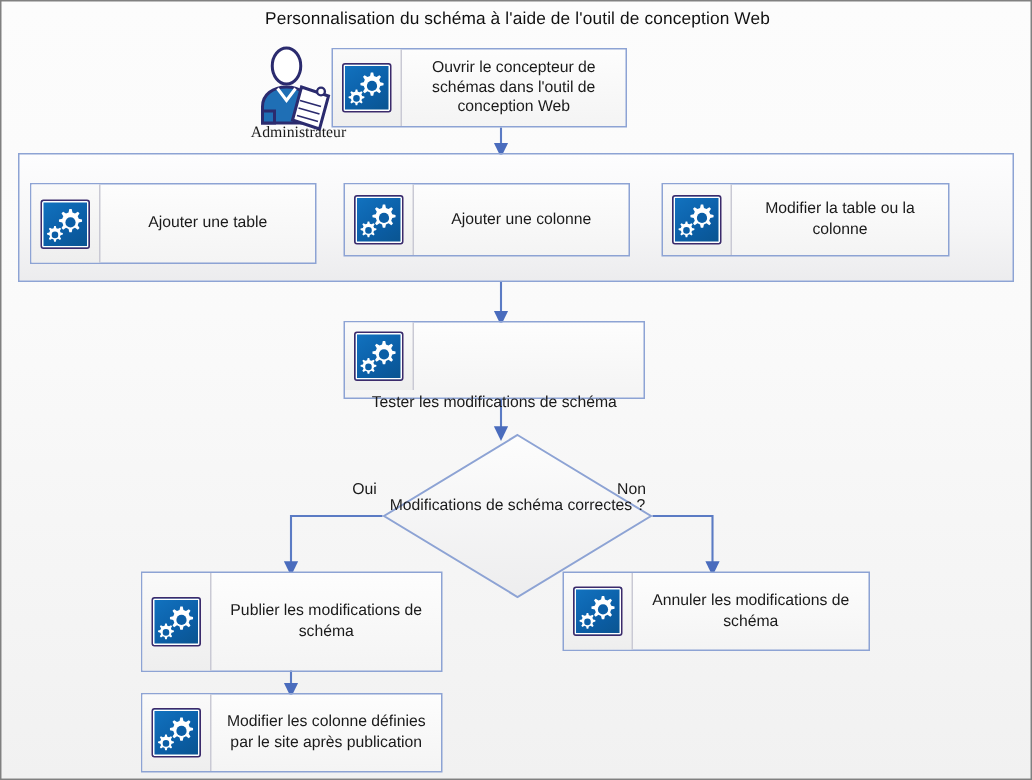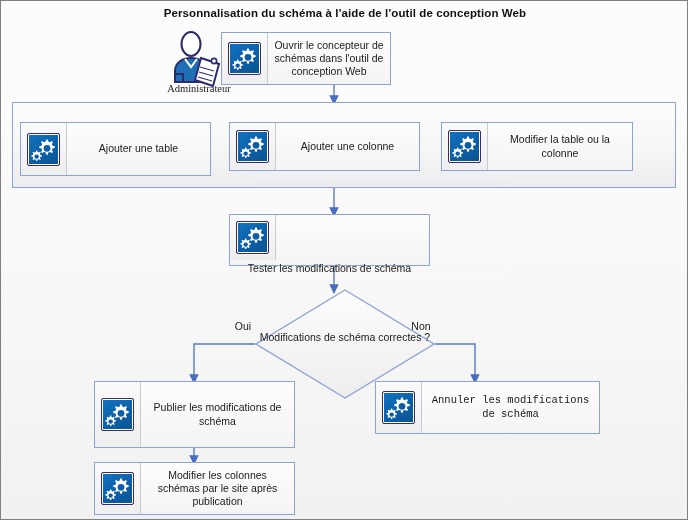--- a/index.html
+++ b/index.html
@@ -24,21 +24,21 @@
   }
 
   
   .diagram-title {
     position: absolute;
     top: 6px;
     left: 0;
     width: 688px;
     text-align: center;
     font-size: 11.5px;
-    font-weight: bold;
+    font-weight: normal;
     color: #111111;
     letter-spacing: 0.1px;
   }
 
   
   .group-box {
     position: absolute;
     left: 11px;
     top: 101px;
     width: 664px;
@@ -194,21 +194,21 @@
         <line x1="33" y1="37" x2="47" y2="41"></line>
         <line x1="32" y1="42" x2="46" y2="46"></line>
         <line x1="31" y1="47" x2="45" y2="51"></line>
       </g>
 
       <circle cx="47" cy="31" r="2.6" fill="#ffffff" stroke="#2b2b6e" stroke-width="1.6"></circle>
     </svg>
   </div>
   <div class="actor-label">Administrateur</div>
 
-  <div class="node" style="left:220px; top:31px; width:170px; height:53px;">
+  <div class="node" style="left:220px; top:31px; width:197px; height:53px;">
     <div class="icon-cell">
       <span class="gear-badge">
         <svg width="30" height="30" viewBox="0 0 30 30" xmlns="http://www.w3.org/2000/svg">
           <g fill="#ffffff">
             <path d="M18.2,5.4 l1.6,0 0.5,2.2 1.7,0.7 1.9,-1.2 1.1,1.1 -1.2,1.9 0.7,1.7 2.2,0.5 0,1.6 -2.2,0.5 -0.7,1.7 1.2,1.9 -1.1,1.1 -1.9,-1.2 -1.7,0.7 -0.5,2.2 -1.6,0 -0.5,-2.2 -1.7,-0.7 -1.9,1.2 -1.1,-1.1 1.2,-1.9 -0.7,-1.7 -2.2,-0.5 0,-1.6 2.2,-0.5 0.7,-1.7 -1.2,-1.9 1.1,-1.1 1.9,1.2 1.7,-0.7 z"></path>
             <circle cx="19" cy="14.3" r="3.4" fill="#0b5ea6"></circle>
             <path d="M8.1,16.6 l1.1,0 0.35,1.5 1.15,0.48 1.3,-0.82 0.75,0.75 -0.82,1.3 0.48,1.15 1.5,0.35 0,1.1 -1.5,0.35 -0.48,1.15 0.82,1.3 -0.75,0.75 -1.3,-0.82 -1.15,0.48 -0.35,1.5 -1.1,0 -0.35,-1.5 -1.15,-0.48 -1.3,0.82 -0.75,-0.75 0.82,-1.3 -0.48,-1.15 -1.5,-0.35 0,-1.1 1.5,-0.35 0.48,-1.15 -0.82,-1.3 0.75,-0.75 1.3,0.82 1.15,-0.48 z"></path>
             <circle cx="8.65" cy="22.6" r="2.2" fill="#0b5ea6"></circle>
           </g>
         </svg>
@@ -308,21 +308,21 @@
             <circle cx="19" cy="14.3" r="3.4" fill="#0b5ea6"></circle>
             <path d="M8.1,16.6 l1.1,0 0.35,1.5 1.15,0.48 1.3,-0.82 0.75,0.75 -0.82,1.3 0.48,1.15 1.5,0.35 0,1.1 -1.5,0.35 -0.48,1.15 0.82,1.3 -0.75,0.75 -1.3,-0.82 -1.15,0.48 -0.35,1.5 -1.1,0 -0.35,-1.5 -1.15,-0.48 -1.3,0.82 -0.75,-0.75 0.82,-1.3 -0.48,-1.15 -1.5,-0.35 0,-1.1 1.5,-0.35 0.48,-1.15 -0.82,-1.3 0.75,-0.75 1.3,0.82 1.15,-0.48 z"></path>
             <circle cx="8.65" cy="22.6" r="2.2" fill="#0b5ea6"></circle>
           </g>
         </svg>
       </span>
     </div>
     <div class="label-cell">Publier les modifications de schéma</div>
   </div>
 
-  <div class="node" style="left:374px; top:380px; width:225px; height:53px;font-family:Liberation Mono, monospace;">
+  <div class="node" style="left:374px; top:380px; width:205px; height:53px;">
     <div class="icon-cell">
       <span class="gear-badge">
         <svg width="30" height="30" viewBox="0 0 30 30" xmlns="http://www.w3.org/2000/svg">
           <g fill="#ffffff">
             <path d="M18.2,5.4 l1.6,0 0.5,2.2 1.7,0.7 1.9,-1.2 1.1,1.1 -1.2,1.9 0.7,1.7 2.2,0.5 0,1.6 -2.2,0.5 -0.7,1.7 1.2,1.9 -1.1,1.1 -1.9,-1.2 -1.7,0.7 -0.5,2.2 -1.6,0 -0.5,-2.2 -1.7,-0.7 -1.9,1.2 -1.1,-1.1 1.2,-1.9 -0.7,-1.7 -2.2,-0.5 0,-1.6 2.2,-0.5 0.7,-1.7 -1.2,-1.9 1.1,-1.1 1.9,1.2 1.7,-0.7 z"></path>
             <circle cx="19" cy="14.3" r="3.4" fill="#0b5ea6"></circle>
             <path d="M8.1,16.6 l1.1,0 0.35,1.5 1.15,0.48 1.3,-0.82 0.75,0.75 -0.82,1.3 0.48,1.15 1.5,0.35 0,1.1 -1.5,0.35 -0.48,1.15 0.82,1.3 -0.75,0.75 -1.3,-0.82 -1.15,0.48 -0.35,1.5 -1.1,0 -0.35,-1.5 -1.15,-0.48 -1.3,0.82 -0.75,-0.75 0.82,-1.3 -0.48,-1.15 -1.5,-0.35 0,-1.1 1.5,-0.35 0.48,-1.15 -0.82,-1.3 0.75,-0.75 1.3,0.82 1.15,-0.48 z"></path>
             <circle cx="8.65" cy="22.6" r="2.2" fill="#0b5ea6"></circle>
           </g>
         </svg>
@@ -337,16 +337,16 @@
         <svg width="30" height="30" viewBox="0 0 30 30" xmlns="http://www.w3.org/2000/svg">
           <g fill="#ffffff">
             <path d="M18.2,5.4 l1.6,0 0.5,2.2 1.7,0.7 1.9,-1.2 1.1,1.1 -1.2,1.9 0.7,1.7 2.2,0.5 0,1.6 -2.2,0.5 -0.7,1.7 1.2,1.9 -1.1,1.1 -1.9,-1.2 -1.7,0.7 -0.5,2.2 -1.6,0 -0.5,-2.2 -1.7,-0.7 -1.9,1.2 -1.1,-1.1 1.2,-1.9 -0.7,-1.7 -2.2,-0.5 0,-1.6 2.2,-0.5 0.7,-1.7 -1.2,-1.9 1.1,-1.1 1.9,1.2 1.7,-0.7 z"></path>
             <circle cx="19" cy="14.3" r="3.4" fill="#0b5ea6"></circle>
             <path d="M8.1,16.6 l1.1,0 0.35,1.5 1.15,0.48 1.3,-0.82 0.75,0.75 -0.82,1.3 0.48,1.15 1.5,0.35 0,1.1 -1.5,0.35 -0.48,1.15 0.82,1.3 -0.75,0.75 -1.3,-0.82 -1.15,0.48 -0.35,1.5 -1.1,0 -0.35,-1.5 -1.15,-0.48 -1.3,0.82 -0.75,-0.75 0.82,-1.3 -0.48,-1.15 -1.5,-0.35 0,-1.1 1.5,-0.35 0.48,-1.15 -0.82,-1.3 0.75,-0.75 1.3,0.82 1.15,-0.48 z"></path>
             <circle cx="8.65" cy="22.6" r="2.2" fill="#0b5ea6"></circle>
           </g>
         </svg>
       </span>
     </div>
-    <div class="label-cell">Modifier les colonnes schémas par le site après publication</div>
+    <div class="label-cell">Modifier les colonne définies par le site après publication</div>
   </div>
 
 </div>
 
 </body></html>

